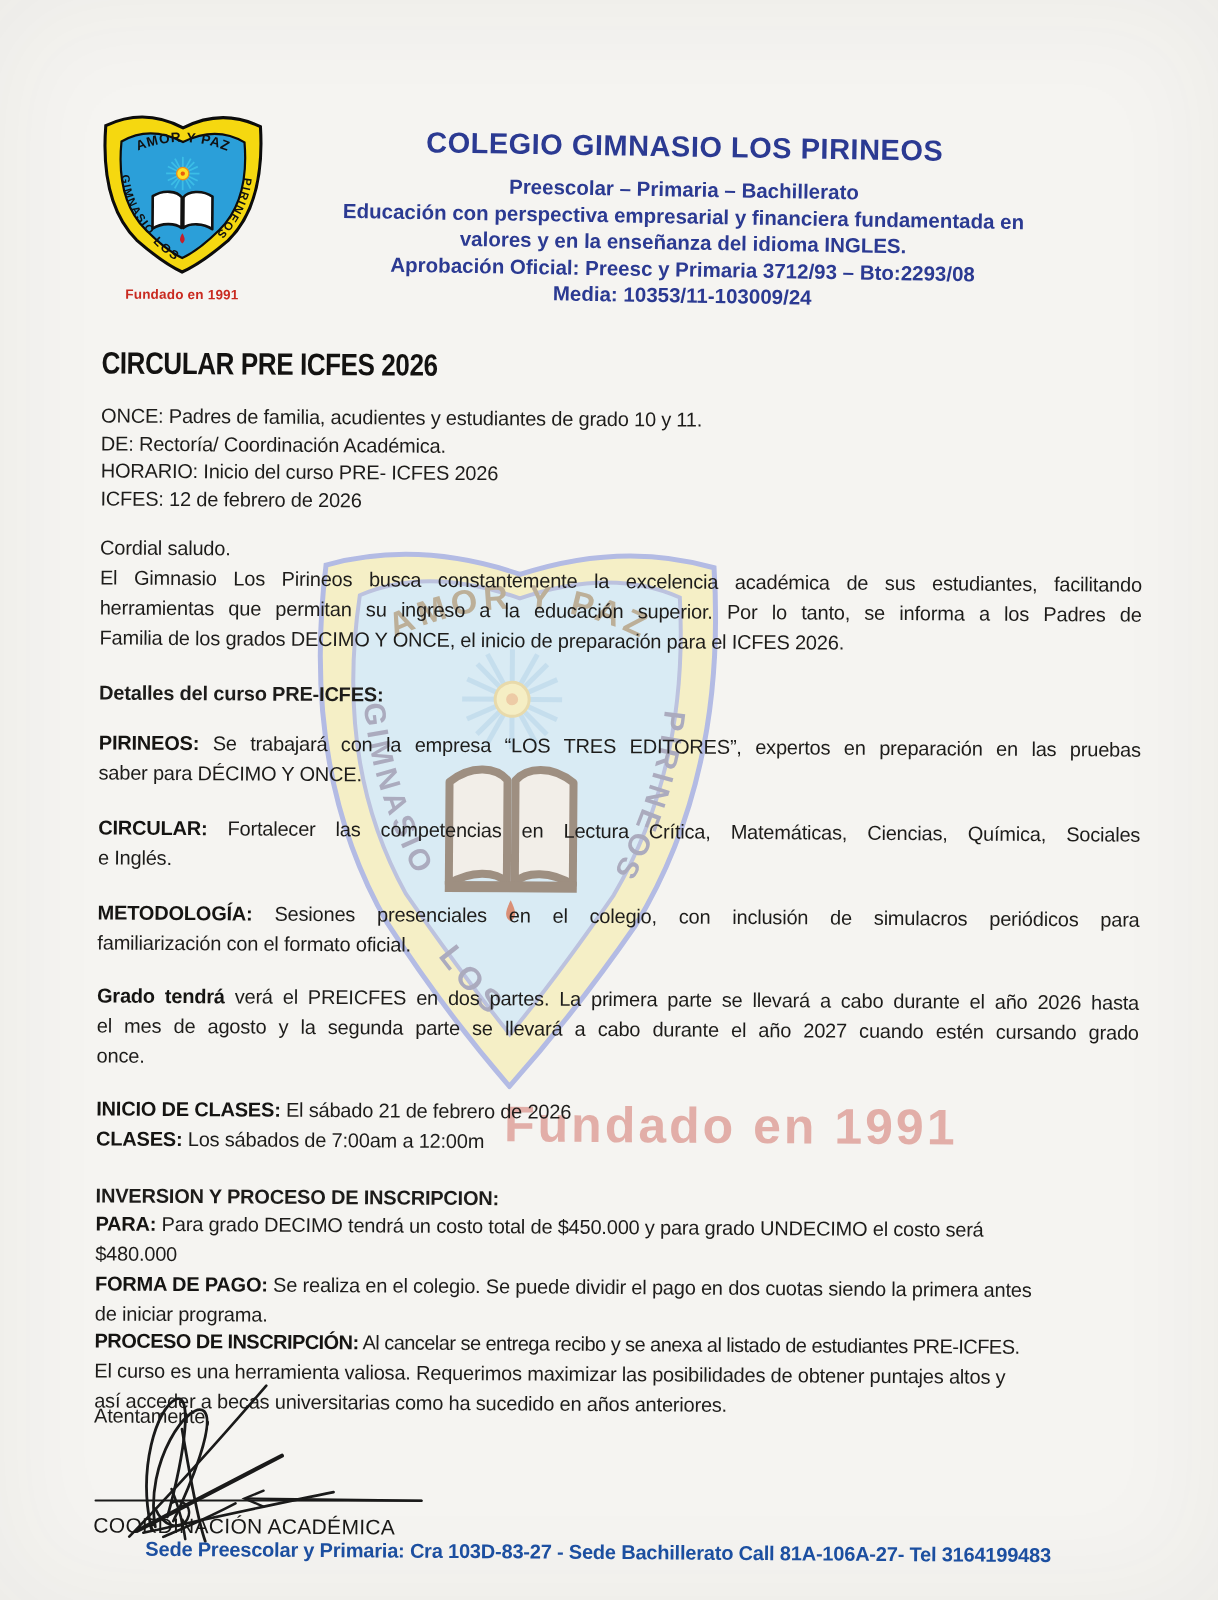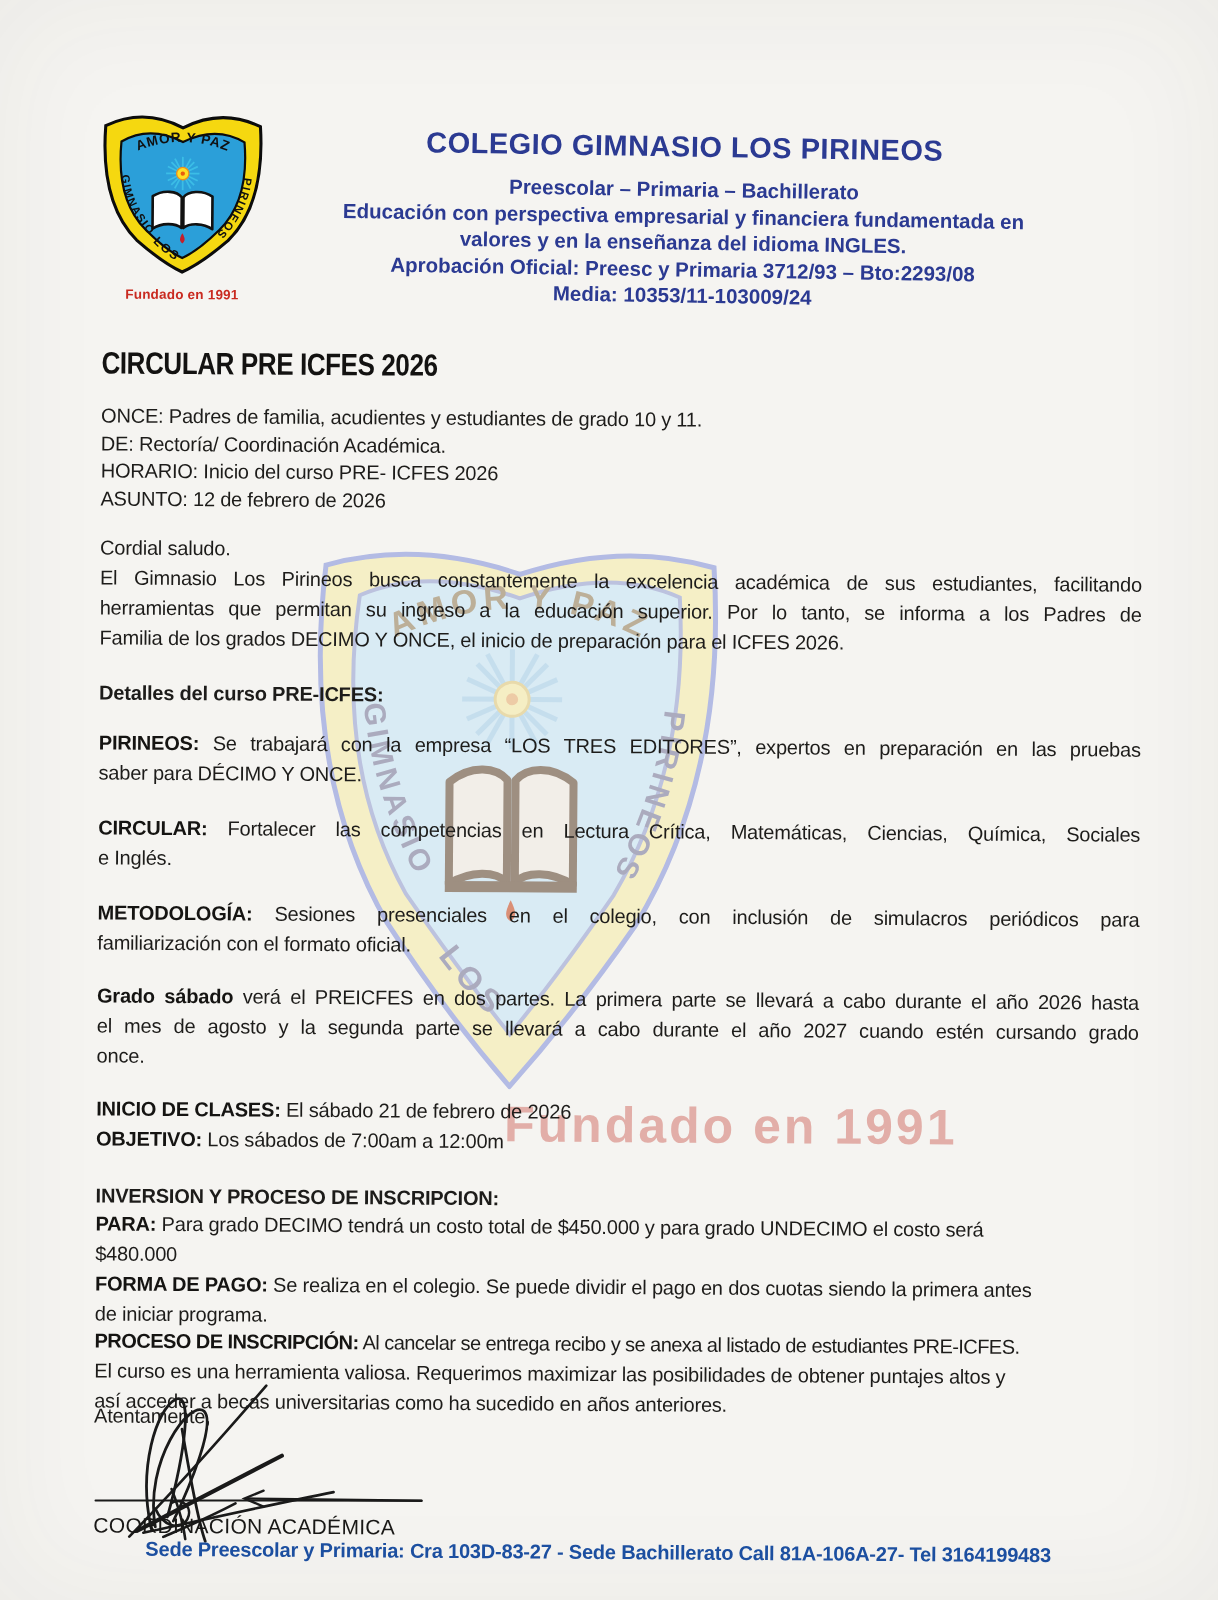--- a/index.html
+++ b/index.html
@@ -166,21 +166,21 @@
     <div class="hline">Aprobación Oficial: Preesc y Primaria 3712/93 – Bto:2293/08</div>
     <div class="hline">Media: 10353/11-103009/24</div>
   </div>
 
   <h1 class="doc-title">CIRCULAR PRE ICFES 2026</h1>
 
   <div class="blk meta">
     <div class="ln nw"><span>ONCE:</span> <span>Padres de familia, acudientes y estudiantes de grado 10 y 11.</span></div>
     <div class="ln nw"><span>DE:</span> <span>Rectoría/ Coordinación Académica.</span></div>
     <div class="ln nw"><span>HORARIO:</span> <span>Inicio del curso PRE- ICFES 2026</span></div>
-    <div class="ln nw"><span>ASUNTO:</span> <span>12 de febrero de 2026</span></div>
+    <div class="ln nw"><span>ICFES:</span> <span>12 de febrero de 2026</span></div>
   </div>
 
   <div class="blk greeting">Cordial saludo.</div>
 
   <div class="blk intro">
     <span class="ln jl">El Gimnasio Los Pirineos busca constantemente la excelencia académica de sus estudiantes, facilitando</span>
     <span class="ln jl">herramientas que permitan su ingreso a la educación superior. Por lo tanto, se informa a los Padres de</span>
     <span class="ln">Familia de los grados DECIMO Y ONCE, el inicio de preparación para el ICFES 2026.</span>
   </div>
 
@@ -195,28 +195,28 @@
     <span class="ln jl"><strong>CIRCULAR:</strong> <span>Fortalecer las competencias en Lectura Crítica, Matemáticas, Ciencias, Química, Sociales</span></span>
     <span class="ln">e Inglés.</span>
   </div>
 
   <div class="blk metodologia">
     <span class="ln jl"><strong>METODOLOGÍA:</strong> <span>Sesiones presenciales en el colegio, con inclusión de simulacros periódicos para</span></span>
     <span class="ln">familiarización con el formato oficial.</span>
   </div>
 
   <div class="blk grado">
-    <span class="ln jl"><strong>Grado sábado</strong> <span>verá el PREICFES en dos partes. La primera parte se llevará a cabo durante el año 2026 hasta</span></span>
+    <span class="ln jl"><strong>Grado tendrá</strong> <span>verá el PREICFES en dos partes. La primera parte se llevará a cabo durante el año 2026 hasta</span></span>
     <span class="ln jl">el mes de agosto y la segunda parte se llevará a cabo durante el año 2027 cuando estén cursando grado</span>
     <span class="ln">once.</span>
   </div>
 
   <div class="blk schedule">
     <div class="ln nw"><strong>INICIO DE CLASES:</strong> <span>El sábado 21 de febrero de 2026</span></div>
-    <div class="ln nw"><strong>OBJETIVO:</strong> <span>Los sábados de 7:00am a 12:00m</span></div>
+    <div class="ln nw"><strong>CLASES:</strong> <span>Los sábados de 7:00am a 12:00m</span></div>
   </div>
 
   <div class="blk inversion-heading">INVERSION Y PROCESO DE INSCRIPCION:</div>
 
   <div class="blk costo">
     <span class="ln nw"><strong>PARA:</strong> <span>Para grado DECIMO tendrá un costo total de $450.000 y para grado UNDECIMO el costo será</span></span>
     <span class="ln">$480.000</span>
   </div>
 
   <div class="blk forma">

